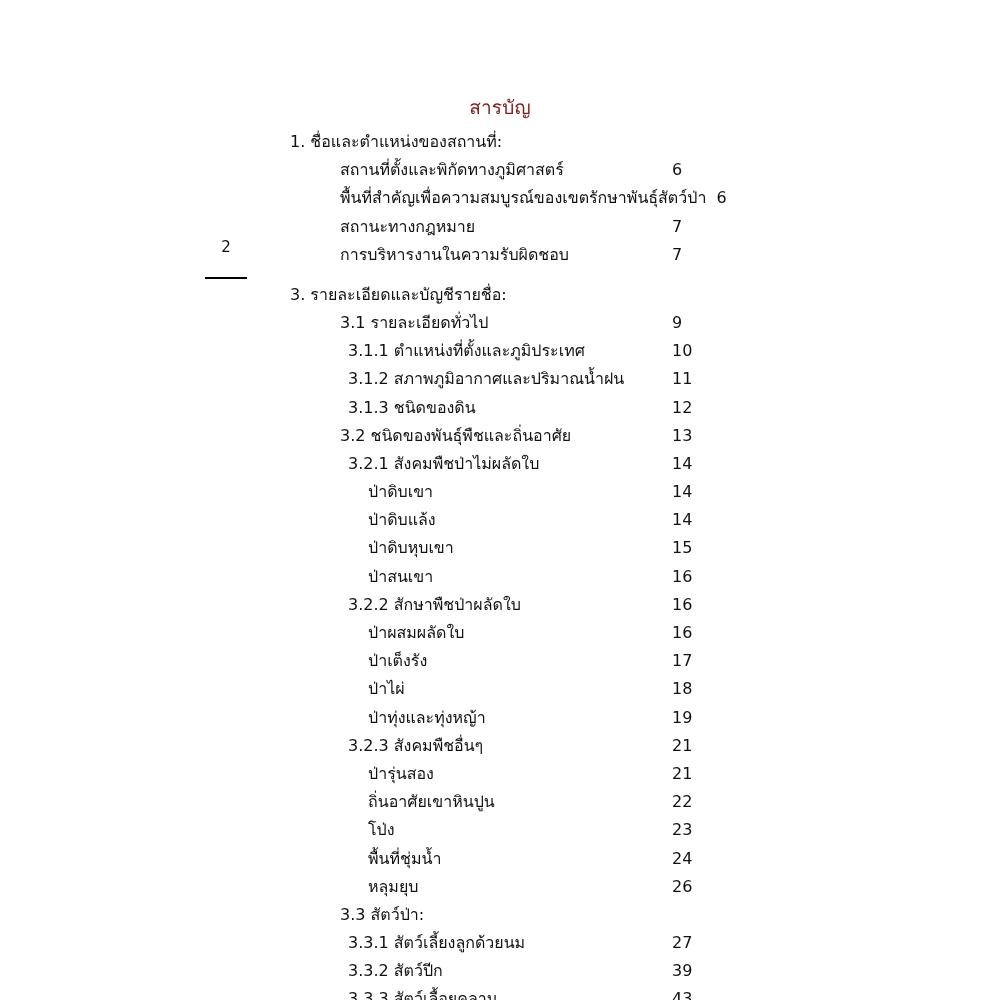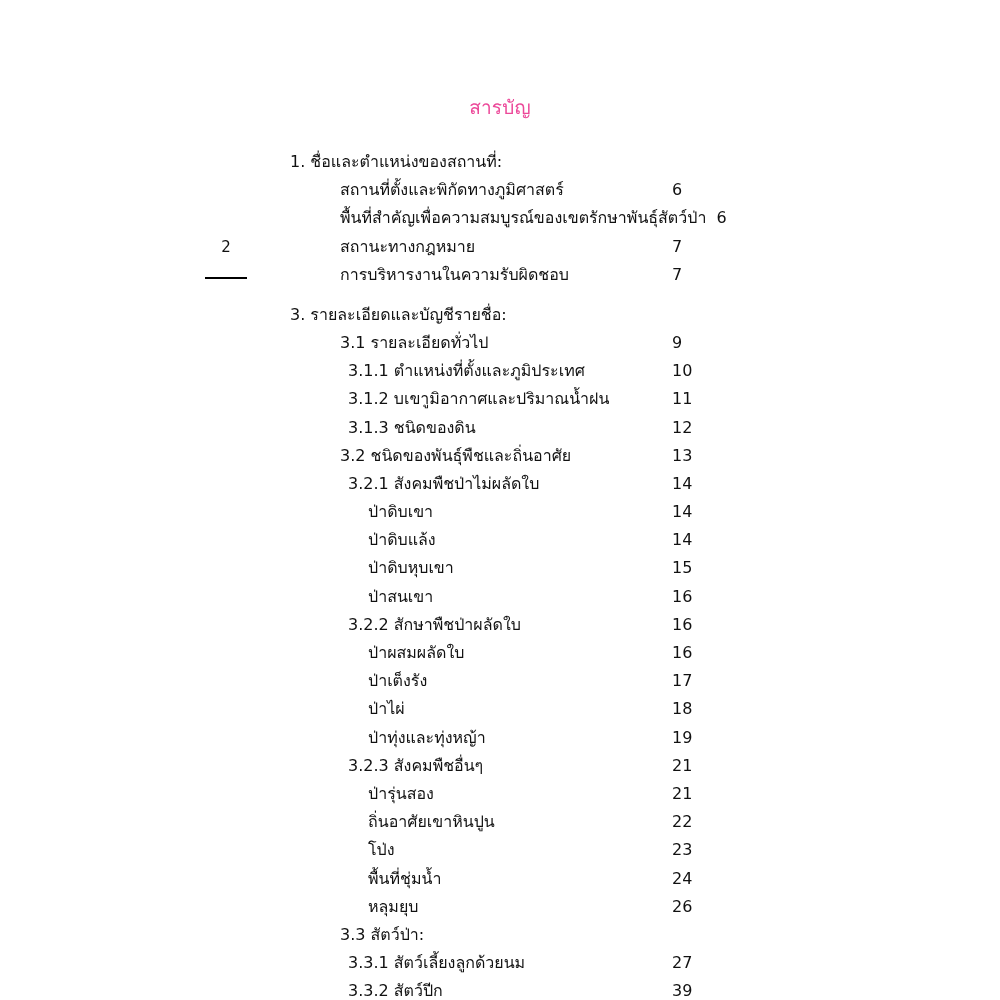--- a/index.html
+++ b/index.html
@@ -41,23 +41,23 @@
   }
   .toc {
     position: absolute;
     left: 290px;
     top: 92px;
     width: 420px;
   }
   .toc-title {
     text-align: center;
     font-size: 19px;
-    margin: 0 0 32px 0;
+    margin: 0 0 12px 0;
     font-weight: normal;
-    color: #ec4899;
+    color: #7f1d1d;
     letter-spacing: 0.2px;
   }
   .entry {
     display: flex;
     align-items: baseline;
     font-size: 16px;
     line-height: 1.0;
     color: #111;
     margin-bottom: 12.2px;
     white-space: nowrap;
@@ -128,21 +128,21 @@
           <span class="label">3.1 รายละเอียดทั่วไป</span>
           <span class="filler"></span>
           <span class="pg">9</span>
         </div>
         <div class="entry lvl2">
           <span class="label">3.1.1 ตำแหน่งที่ตั้งและภูมิประเทศ</span>
           <span class="filler"></span>
           <span class="pg">10</span>
         </div>
         <div class="entry lvl2">
-          <span class="label">3.1.2 บเขาูมิอากาศและปริมาณน้ำฝน</span>
+          <span class="label">3.1.2 สภาพภูมิอากาศและปริมาณน้ำฝน</span>
           <span class="filler"></span>
           <span class="pg">11</span>
         </div>
         <div class="entry lvl2">
           <span class="label">3.1.3 ชนิดของดิน</span>
           <span class="filler"></span>
           <span class="pg">12</span>
         </div>
         <div class="entry lvl1">
           <span class="label">3.2 ชนิดของพันธุ์พืชและถิ่นอาศัย</span>

